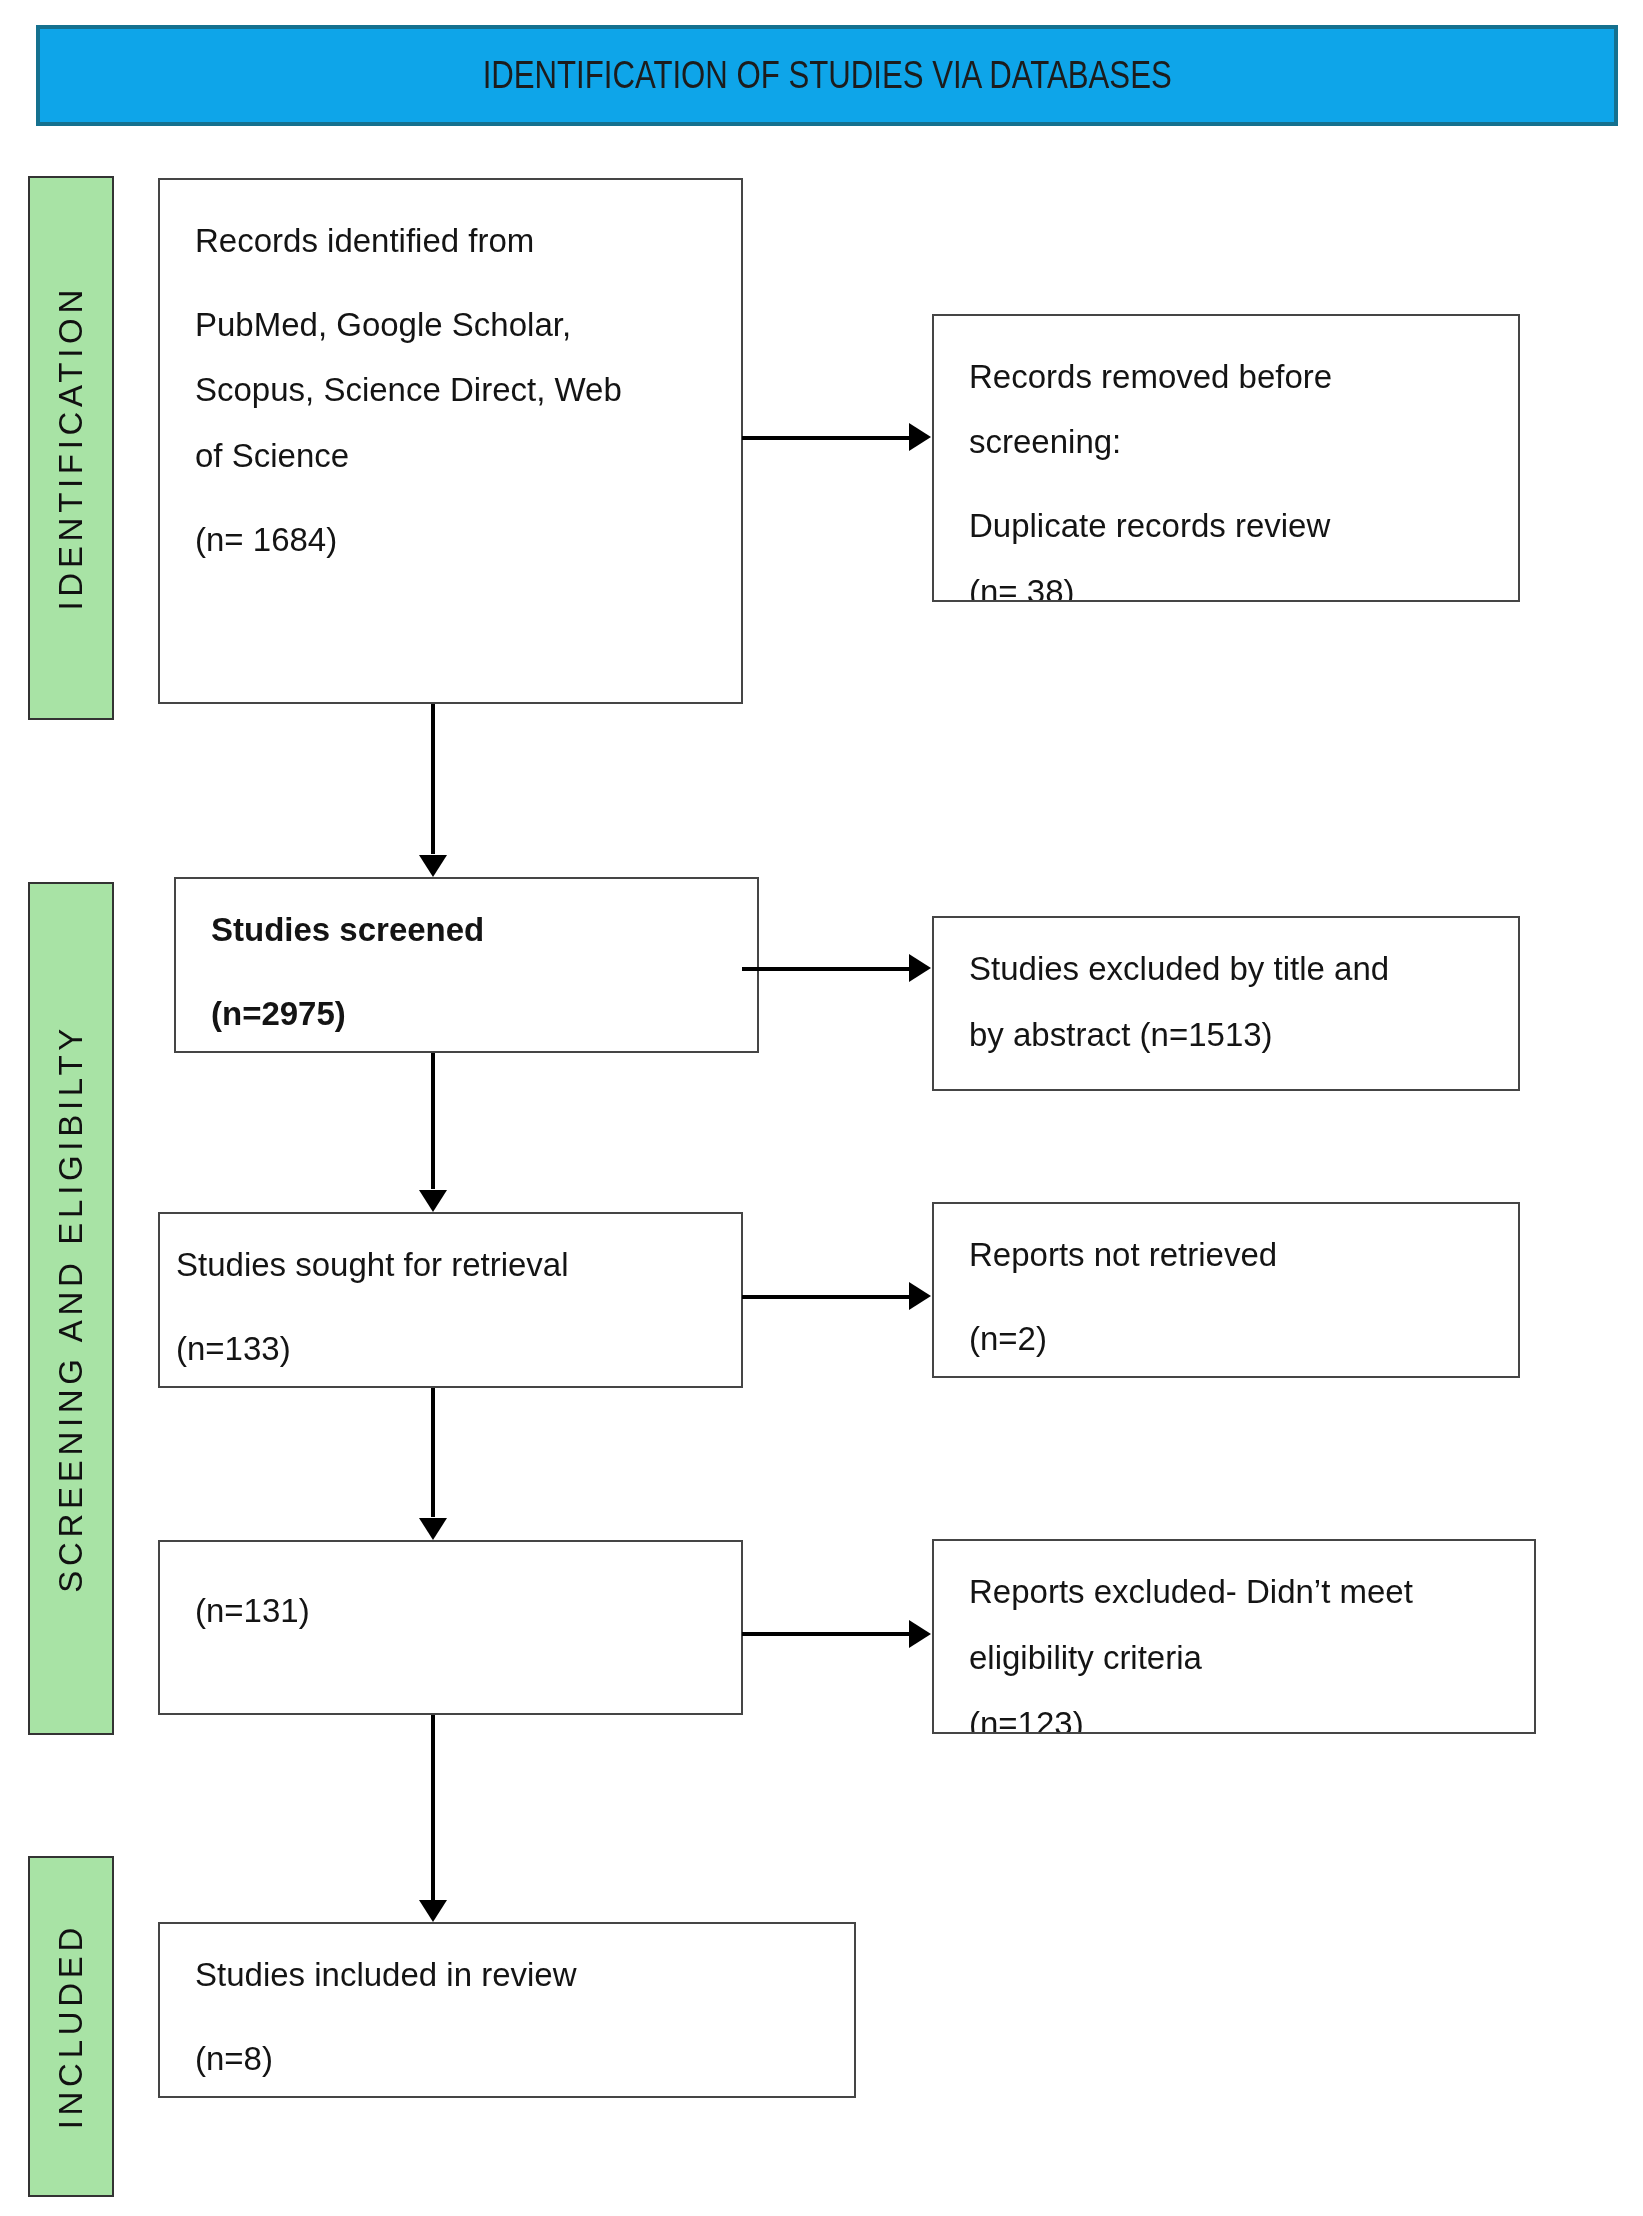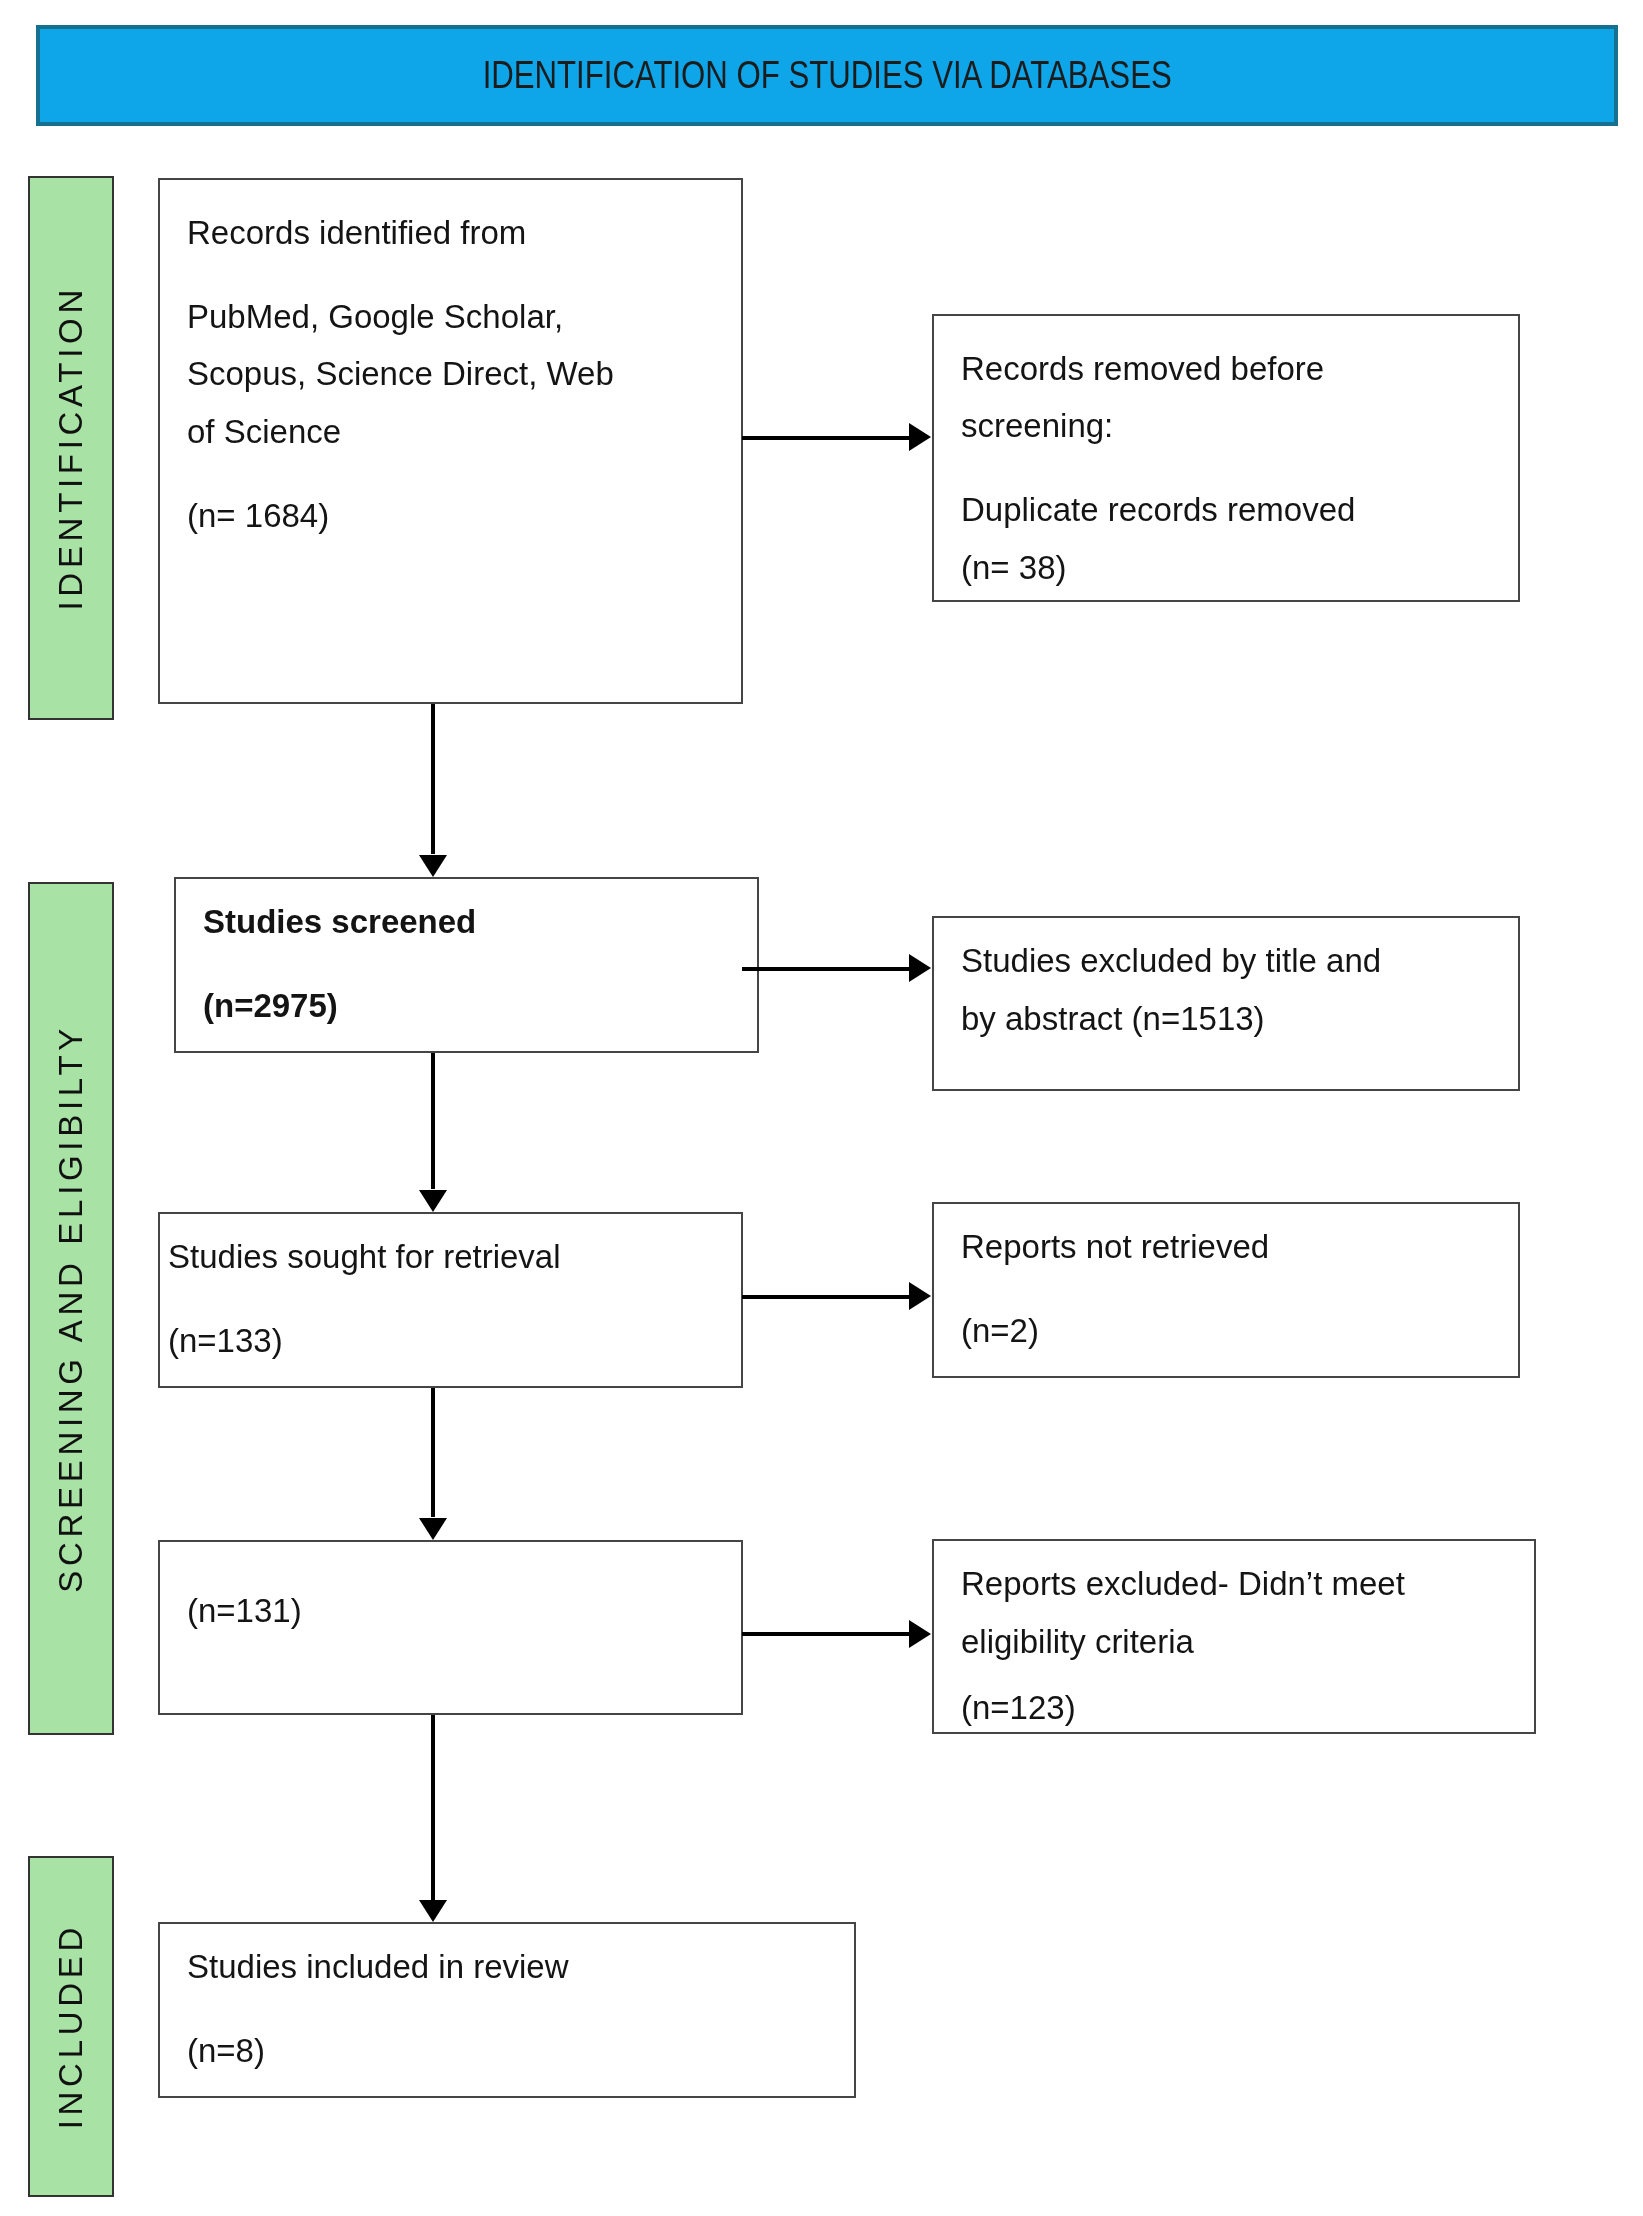--- a/index.html
+++ b/index.html
@@ -68,21 +68,21 @@
     background: #ffffff;
     border: 2.9px solid #454545;
     box-sizing: border-box;
     padding: 23.5px 27px;
     font-size: 33px;
     line-height: 1.75;
     color: #141414;
     overflow: hidden;
   }
   .box.pt-sm { padding-top: 14px; }
-  .box p { margin: 0; }
+  .box p { margin: 8px; }
   .box p.gap { margin-top: 26.4px; }
   .box p.gap-sm { margin-top: 8.2px; }
   #box-records-identified   { left: 158px;  top: 178px;  width: 585px;  height: 526px; }
   #box-records-removed      { left: 932px; top: 314px;  width: 588px; height: 288px; }
   #box-studies-screened     { left: 174px;  top: 877px; width: 585px;  height: 176px; font-weight: bold; }
   #box-studies-excluded     { left: 932px; top: 916px; width: 588px; height: 175px; }
   #box-studies-sought       { left: 158px;  top: 1212px; width: 585px;  height: 176px; padding-left: 8px; }
   #box-reports-not-retrieved{ left: 932px; top: 1202px; width: 588px; height: 176px; }
   #box-studies-assessed     { left: 158px;  top: 1540px; width: 585px;  height: 175px; }
   #box-reports-excluded     { left: 932px; top: 1539px; width: 604px; height: 195px; }
@@ -142,21 +142,21 @@
     <p>Records identified from</p>
     <p class="gap">PubMed, Google Scholar,</p>
     <p>Scopus, Science Direct, Web</p>
     <p>of Science</p>
     <p class="gap">(n= 1684)</p>
   </div>
 
   <div class="box" id="box-records-removed">
     <p>Records removed before</p>
     <p>screening:</p>
-    <p class="gap">Duplicate records removed</p>
+    <p class="gap">Duplicate records review</p>
     <p>(n= 38)</p>
   </div>
 
   <div class="box pt-sm" id="box-studies-screened">
     <p>Studies screened</p>
     <p class="gap">(n=2975)</p>
   </div>
 
   <div class="box pt-sm" id="box-studies-excluded">
     <p>Studies excluded by title and</p>

